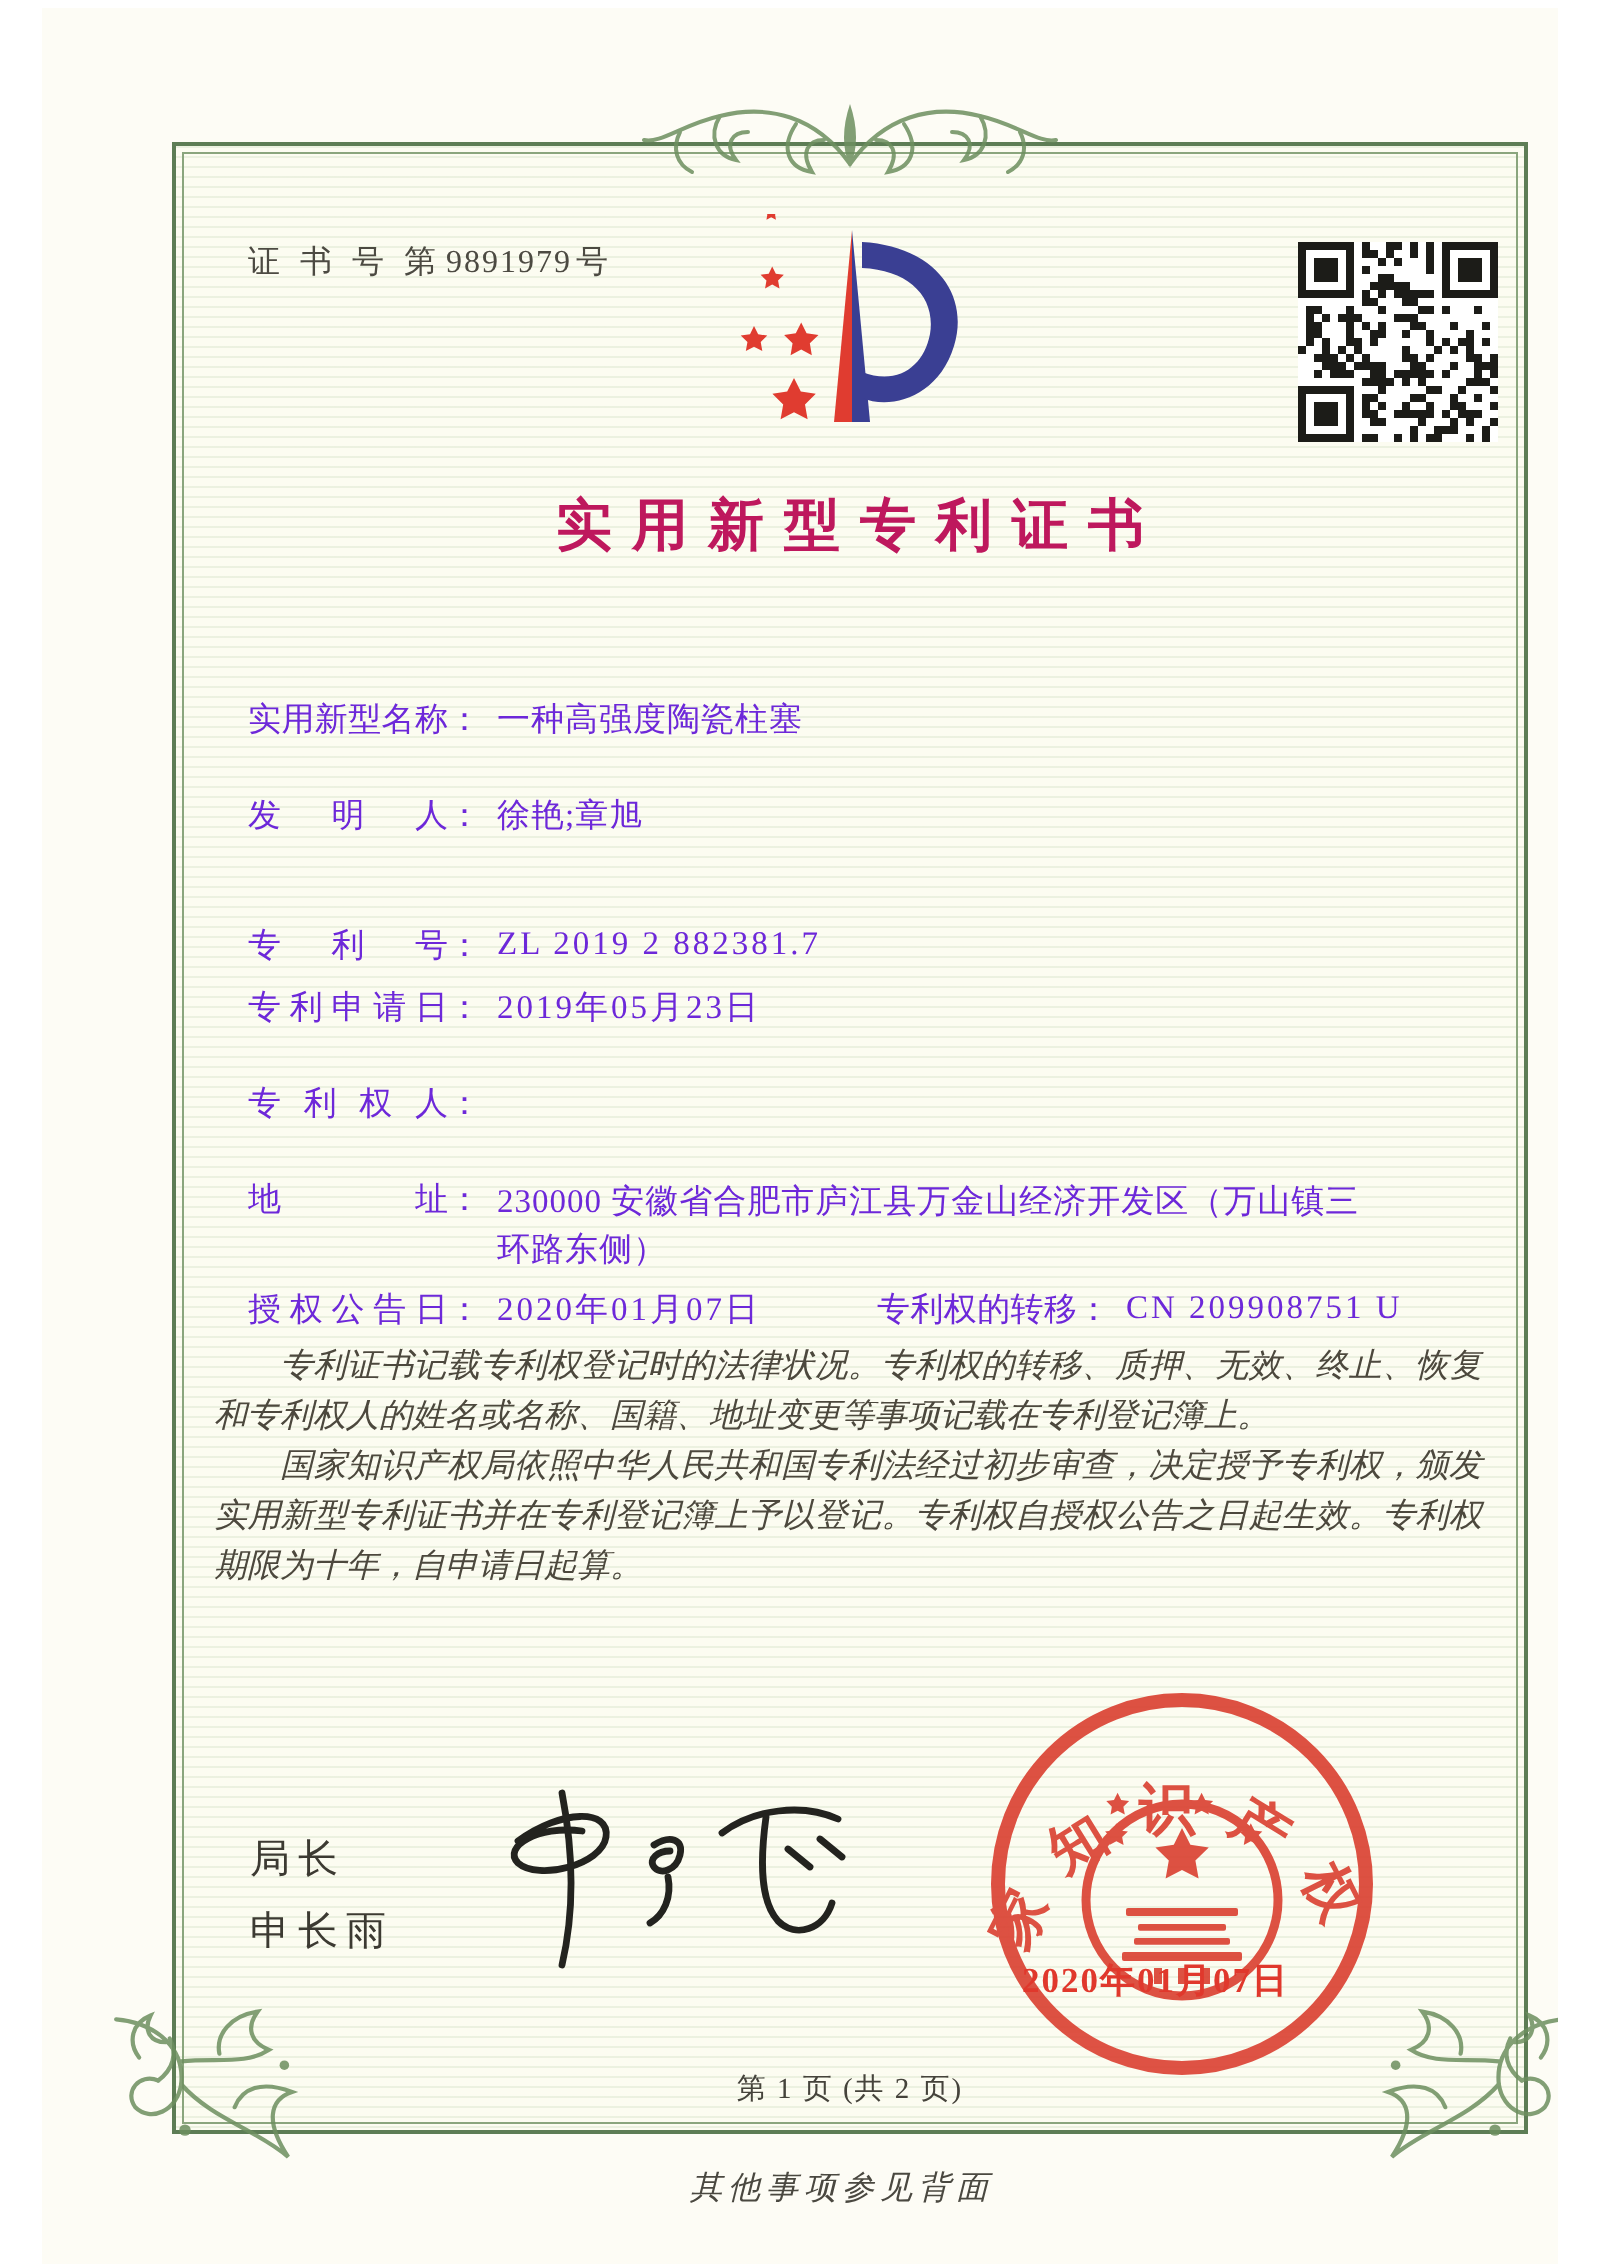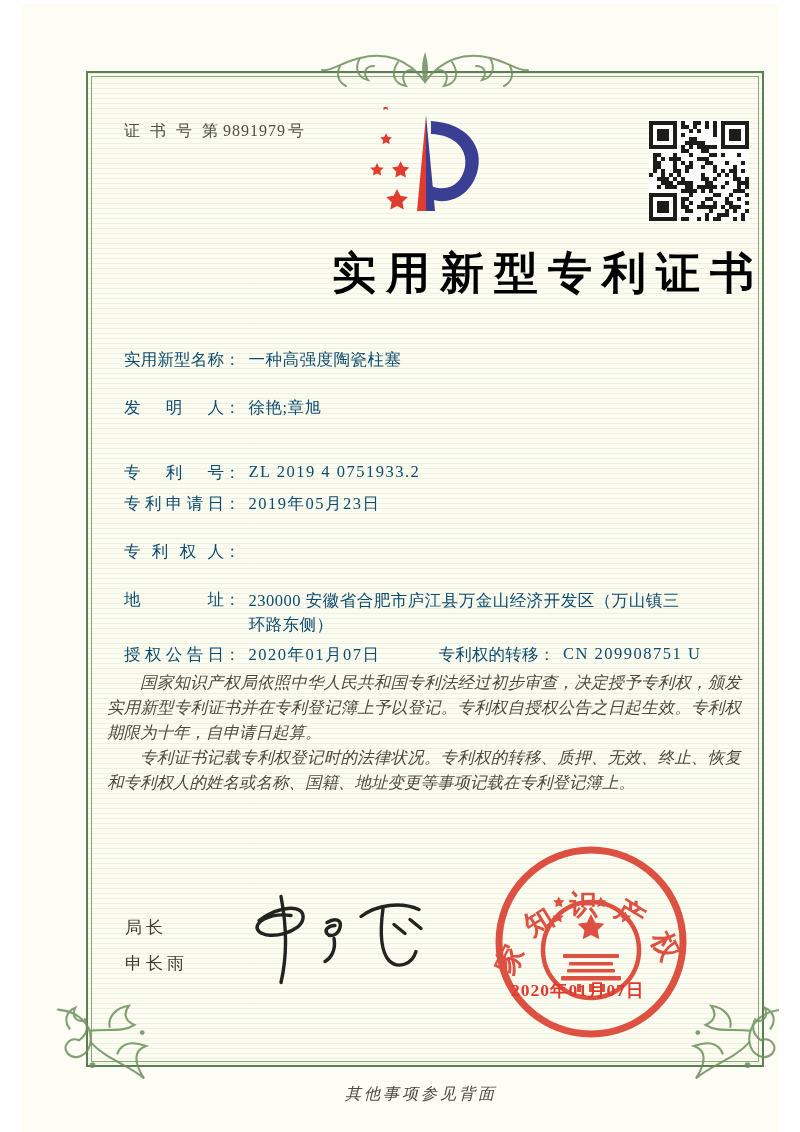--- a/index.html
+++ b/index.html
@@ -25,45 +25,45 @@
   .cert-no{
     position:absolute;left:103px;top:117px;font-size:16px;color:#4c4a42;
     letter-spacing:3px;white-space:nowrap;
   }
   .cert-no .num{letter-spacing:1px;padding:0 2px;}
   
   .logo{position:absolute;left:338px;top:103px;width:132px;height:118px;}
   .qr{position:absolute;left:628px;top:117px;width:100px;height:100px;}
   
   .title{
-    position:absolute;left:65px;top:240px;width:678px;text-align:right;
-    font-size:44px;font-weight:700;letter-spacing:10px;color:#000000;
+    position:absolute;left:65px;top:240px;width:678px;text-align:center;
+    font-size:28px;font-weight:700;letter-spacing:10px;color:#be185d;
     text-indent:10px;
   }
   
-  .row{position:absolute;left:103px;display:flex;font-size:16.5px;color:#0c4a6e;}
+  .row{position:absolute;left:103px;display:flex;font-size:16.5px;color:#6d28d9;}
   .row .lbl{
     display:inline-block;width:100px;text-align:justify;text-align-last:justify;
     -moz-text-align-last:justify;flex:none;
   }
   .row .colon{flex:none;padding-right:8px;}
   .row .val{letter-spacing:.5px;}
   .row .val.num{letter-spacing:1.5px;}
   .addr-val{width:432px;line-height:24px;}
   .grant-group{display:flex;}
   .grant-sp{width:58px;flex:none;}
   
   .body-text{
     position:absolute;left:86px;top:666px;width:634px;
     font-size:16.5px;line-height:25px;color:#4c483d;text-align:justify;
     font-style:italic;
   }
   .body-text p{margin:0;text-indent:2em;}
   
-  .signer{position:absolute;left:104px;font-size:17px;color:#3c3a32;letter-spacing:4px;}
+  .signer{position:absolute;left:104px;font-size:20px;color:#3c3a32;letter-spacing:4px;}
   .sig{position:absolute;left:210px;top:882px;width:215px;height:105px;}
   
   .seal{position:absolute;left:468px;top:838px;width:204px;height:204px;}
   .seal-date{
     position:absolute;left:490px;top:974px;font-size:17.5px;font-weight:700;
     color:#e0382c;letter-spacing:1px;white-space:nowrap;
   }
   
   .page-num{
     position:absolute;left:65px;top:1031px;width:678px;text-align:center;
@@ -340,21 +340,21 @@
       <span class="val">一种高强度陶瓷柱塞</span>
   </div>
   <div class="row" style="top:393px">
     <span class="lbl">发明人</span>
       <span class="colon">：</span>
       <span class="val">徐艳;章旭</span>
   </div>
   <div class="row" style="top:458px">
     <span class="lbl">专利号</span>
       <span class="colon">：</span>
-      <span class="val num">ZL 2019 4 0751933.2</span>
+      <span class="val num">ZL 2019 2 882381.7</span>
   </div>
   <div class="row" style="top:489px">
     <span class="lbl">专利申请日</span>
       <span class="colon">：</span>
       <span class="val num">2019年05月23日</span>
   </div>
   <div class="row" style="top:537px">
     <span class="lbl">专利权人</span>
       <span class="colon">：</span>
   </div>
@@ -371,22 +371,22 @@
     </span>
     <span class="grant-sp"></span>
     <span class="grant-group">
       <span class="lbl">专利权的转移</span>
         <span class="colon">：</span>
         <span class="val num">CN 209908751 U</span>
     </span>
   </div>
 
   <div class="body-text">
+    <p>专利证书记载专利权登记时的法律状况。专利权的转移、质押、无效、终止、恢复和专利权人的姓名或名称、国籍、地址变更等事项记载在专利登记簿上。</p>
     <p>国家知识产权局依照中华人民共和国专利法经过初步审查，决定授予专利权，颁发实用新型专利证书并在专利登记簿上予以登记。专利权自授权公告之日起生效。专利权期限为十年，自申请日起算。</p>
-    <p>专利证书记载专利权登记时的法律状况。专利权的转移、质押、无效、终止、恢复和专利权人的姓名或名称、国籍、地址变更等事项记载在专利登记簿上。</p>
   </div>
 
   <div class="signer" style="top:912px">局长</div>
   <div class="signer" style="top:948px">申长雨</div>
   <svg class="sig" viewBox="0 0 215 100">
     <g stroke="#23231f" stroke-width="3.4" fill="none" stroke-linecap="round" stroke-linejoin="round">
       <path d="M28,32 C50,16 74,16 72,30 C70,44 38,52 28,43 C20,35 38,24 60,27"></path>
       <path d="M50,8 C55,34 57,64 50,94"></path>
       <path d="M96,34 C104,29 111,31 109,39 C107,47 99,49 96,45 C93,41 98,37 104,37"></path>
       <path d="M103,50 C105,60 101,69 94,73"></path>
@@ -418,15 +418,16 @@
         <rect x="78" y="127" width="48" height="3.4" rx="1"></rect>
         <rect x="72" y="134" width="60" height="4.5" rx="1"></rect>
         <rect x="88" y="142" width="4" height="8"></rect>
         <rect x="100" y="142" width="4" height="8"></rect>
         <rect x="112" y="142" width="4" height="8"></rect>
       </g>
     </g>
   </svg>
   <div class="seal-date">2020年01月07日</div>
 
+  <div class="page-num">第 1 页 (共 2 页)</div>
   <div class="back-note">其他事项参见背面</div>
 
 </div>
 
 </body></html>

